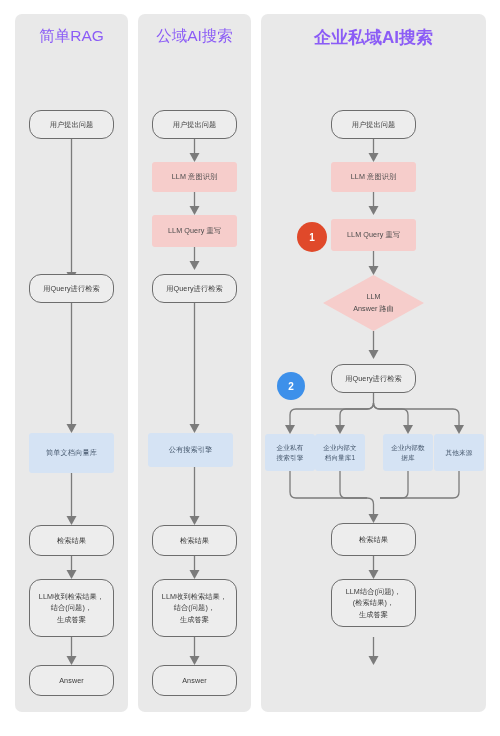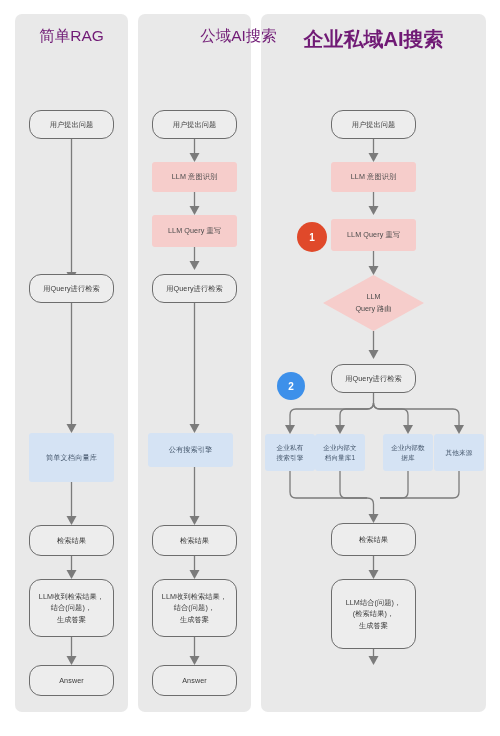--- a/index.html
+++ b/index.html
@@ -19,26 +19,26 @@
     border-radius:7px;
   }
   #panel-1{left:15px;top:14px;width:113px;height:698px;}
   #panel-2{left:138px;top:14px;width:113px;height:698px;}
   #panel-3{left:261px;top:14px;width:225px;height:698px;}
 
   .panel-title{
     position:absolute;
     top:26px;
     text-align:center;
-    color:#701a75;
+    color:#8b5cf6;
     white-space:nowrap;
   }
   #title-1{left:15px;width:113px;font-size:15.5px;}
-  #title-2{left:138px;width:113px;font-size:15.5px;padding-left:44px;}
-  #title-3{left:261px;width:225px;font-size:20px;font-weight:bold;}
+  #title-2{left:138px;width:113px;font-size:15.5px;}
+  #title-3{left:261px;width:225px;font-size:17px;font-weight:bold;}
 
   
   .node{
     position:absolute;
     box-sizing:border-box;
     display:flex;
     align-items:center;
     justify-content:center;
     text-align:center;
     font-size:7.2px;
@@ -173,21 +173,21 @@
     <polygon points="368.5,514 378.5,514 373.5,523"></polygon>
 
     <line x1="373.5" y1="556" x2="373.5" y2="570"></line>
     <polygon points="368.5,570 378.5,570 373.5,579"></polygon>
     <line x1="373.5" y1="637" x2="373.5" y2="656"></line>
     <polygon points="368.5,656 378.5,656 373.5,665"></polygon>
   </svg>
 
   <div class="node rect" style="left:29px;top:110px;width:85px;height:29px;">用户提出问题</div>
   <div class="node rect" style="left:29px;top:274px;width:85px;height:29px;">用Query进行检索</div>
-  <div class="node blue" style="left:29px;top:433px;width:85px;height:49px;">简单文档向量库</div>
+  <div class="node blue" style="left:29px;top:433px;width:85px;height:40px;">简单文档向量库</div>
   <div class="node rect" style="left:29px;top:525px;width:85px;height:31px;">检索结果</div>
   <div class="node rect" style="left:29px;top:579px;width:85px;height:58px;white-space:pre-line;">LLM收到检索结果，
 结合(问题)，
 生成答案</div>
   <div class="node rect" style="left:29px;top:665px;width:85px;height:31px;">Answer</div>
 
   <div class="node rect" style="left:152px;top:110px;width:85px;height:29px;">用户提出问题</div>
   <div class="node pink" style="left:152px;top:162px;width:85px;height:30px;">LLM 意图识别</div>
   <div class="node pink" style="left:152px;top:215px;width:85px;height:32px;">LLM Query 重写</div>
   <div class="node rect" style="left:152px;top:274px;width:85px;height:29px;">用Query进行检索</div>
@@ -198,34 +198,34 @@
 生成答案</div>
   <div class="node rect" style="left:152px;top:665px;width:85px;height:31px;">Answer</div>
 
   <div class="node rect" style="left:331px;top:110px;width:85px;height:29px;">用户提出问题</div>
   <div class="node pink" style="left:331px;top:162px;width:85px;height:30px;">LLM 意图识别</div>
   <div class="node pink" style="left:331px;top:219px;width:85px;height:32px;">LLM  Query 重写</div>
 
   <div class="diamond" style="left:323px;top:275px;width:101px;height:56px;">
     <span class="shape"></span>
     <span class="dlabel" style="white-space:pre-line;">LLM
-Query 路由</span>
+Answer 路由</span>
   </div>
 
   <div class="node rect" style="left:331px;top:364px;width:85px;height:29px;">用Query进行检索</div>
 
   <div class="node blue-small" style="left:265px;top:434px;width:50px;height:37px;white-space:pre-line;">企业私有
 搜索引擎</div>
   <div class="node blue-small" style="left:315px;top:434px;width:50px;height:37px;white-space:pre-line;">企业内部文
 档向量库1</div>
   <div class="node blue-small" style="left:383px;top:434px;width:50px;height:37px;white-space:pre-line;">企业内部数
 据库</div>
   <div class="node blue-small" style="left:434px;top:434px;width:50px;height:37px;white-space:pre-line;">其他来源</div>
 
   <div class="node rect" style="left:331px;top:523px;width:85px;height:33px;">检索结果</div>
-  <div class="node rect" style="left:331px;top:579px;width:85px;height:70px;white-space:pre-line;">LLM结合(问题)，
+  <div class="node rect" style="left:331px;top:579px;width:85px;height:48px;white-space:pre-line;">LLM结合(问题)，
 (检索结果)，
 生成答案</div>
 
   <div class="badge" id="badge-1">1</div>
   <div class="badge" id="badge-2">2</div>
 
 </div>
 
 </body></html>

